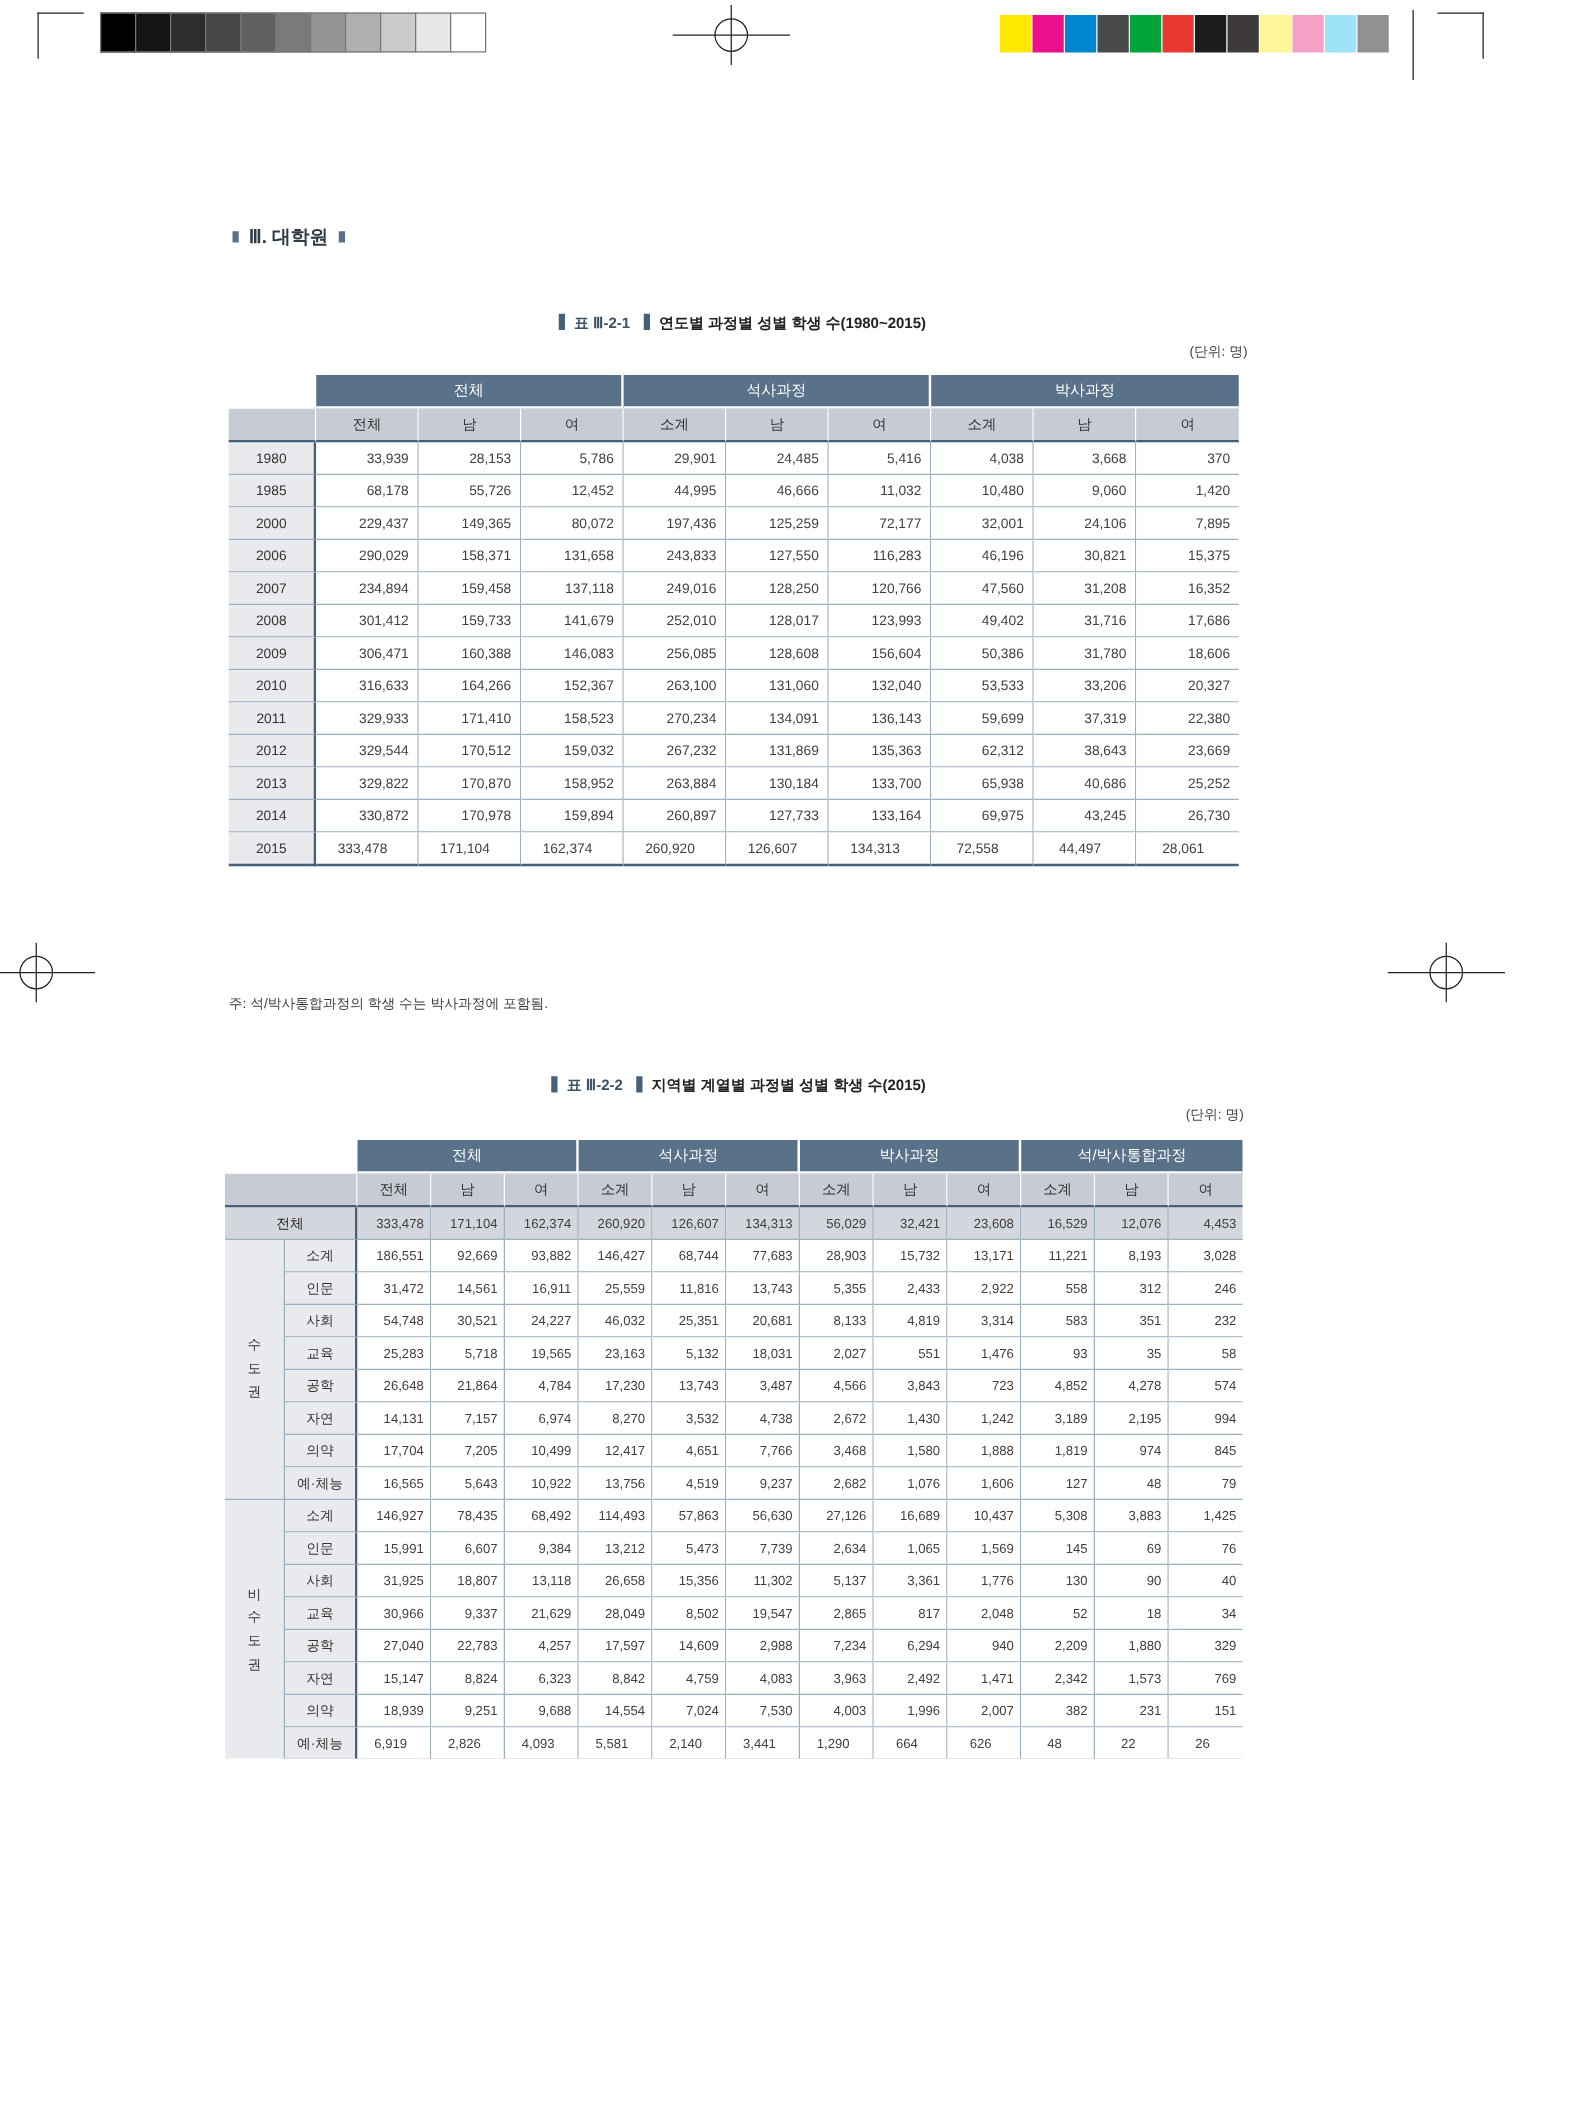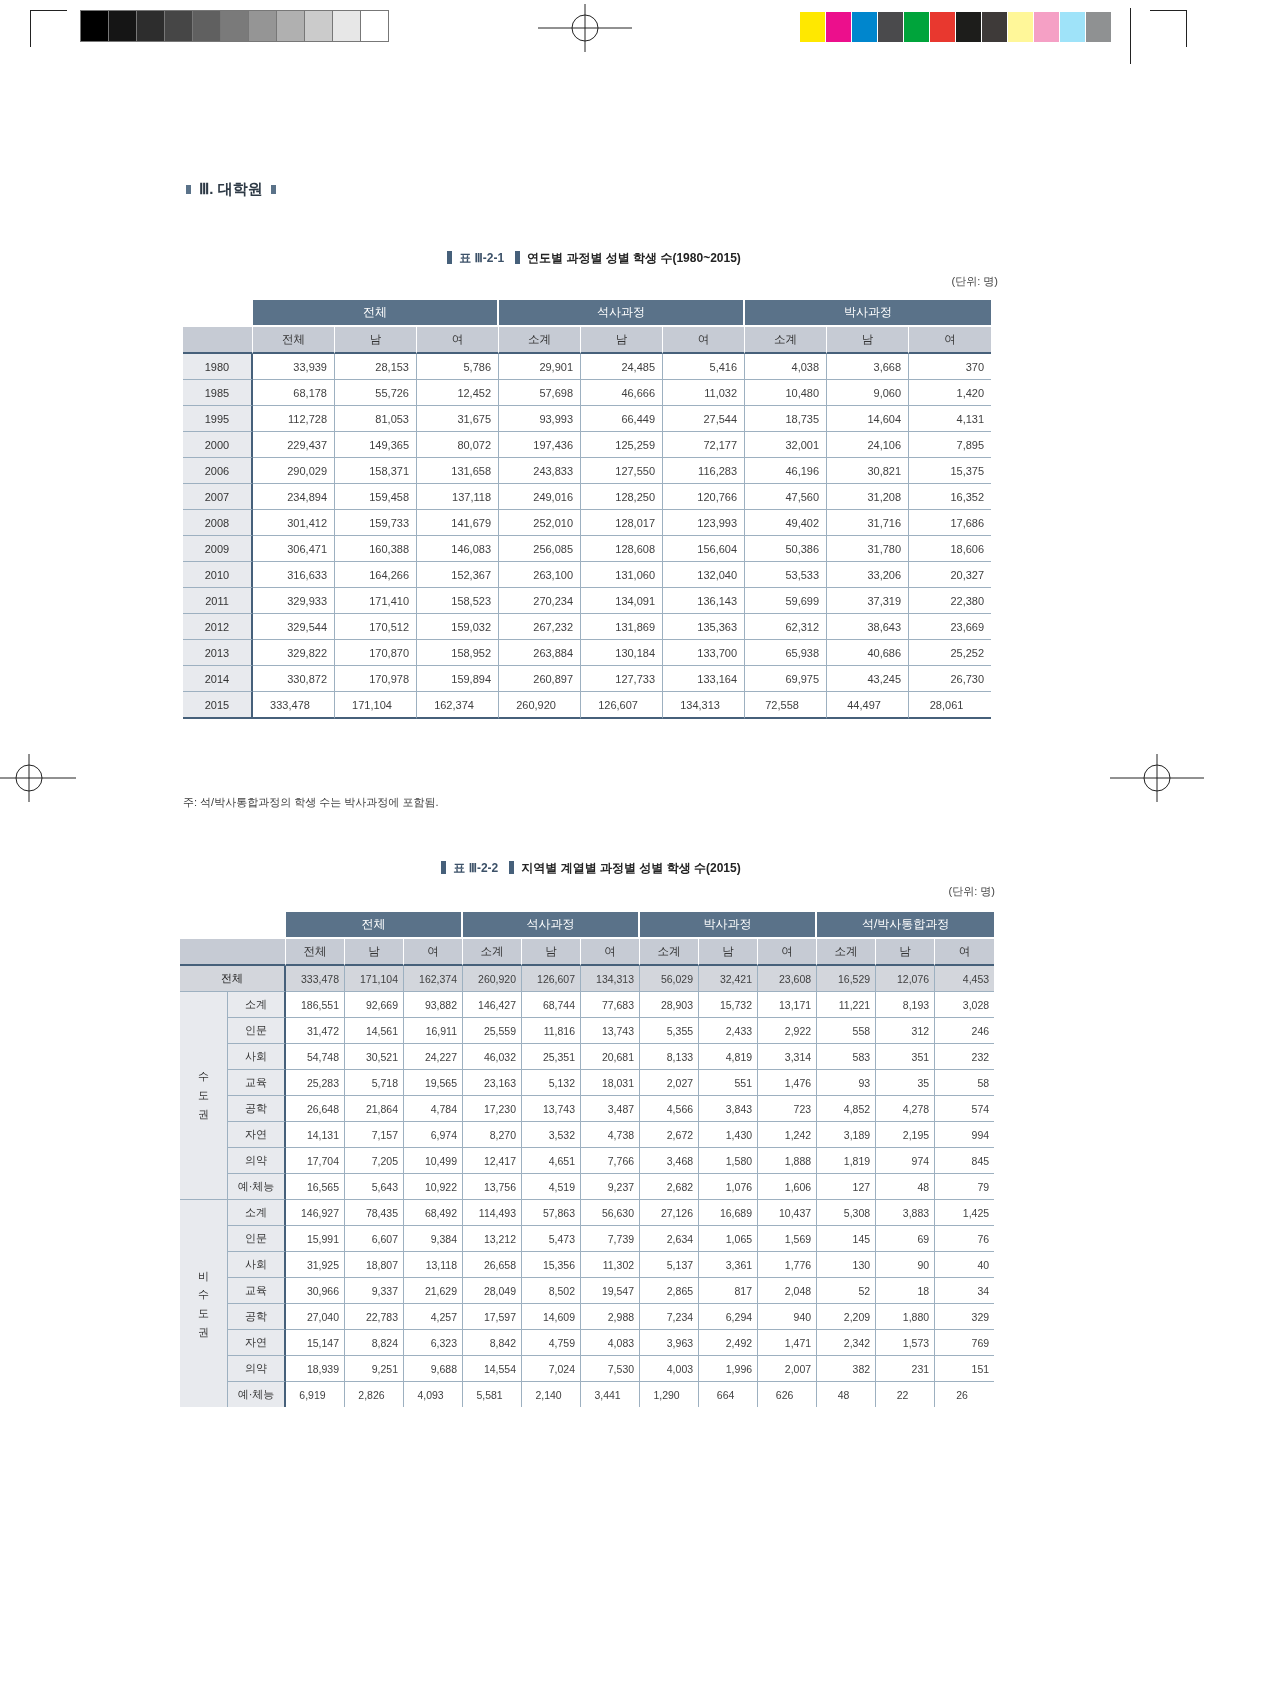--- a/index.html
+++ b/index.html
@@ -178,38 +178,26 @@
           <td>5,416</td>
           <td>4,038</td>
           <td>3,668</td>
           <td>370</td>
         </tr>
         <tr>
           <th class="rowlabel">1985</th>
           <td>68,178</td>
           <td>55,726</td>
           <td>12,452</td>
-          <td>57,698</td>
+          <td>44,995</td>
           <td>46,666</td>
           <td>11,032</td>
           <td>10,480</td>
           <td>9,060</td>
           <td>1,420</td>
-        </tr>
-        <tr>
-          <th class="rowlabel">1995</th>
-          <td>112,728</td>
-          <td>81,053</td>
-          <td>31,675</td>
-          <td>93,993</td>
-          <td>66,449</td>
-          <td>27,544</td>
-          <td>18,735</td>
-          <td>14,604</td>
-          <td>4,131</td>
         </tr>
         <tr>
           <th class="rowlabel">2000</th>
           <td>229,437</td>
           <td>149,365</td>
           <td>80,072</td>
           <td>197,436</td>
           <td>125,259</td>
           <td>72,177</td>
           <td>32,001</td>

